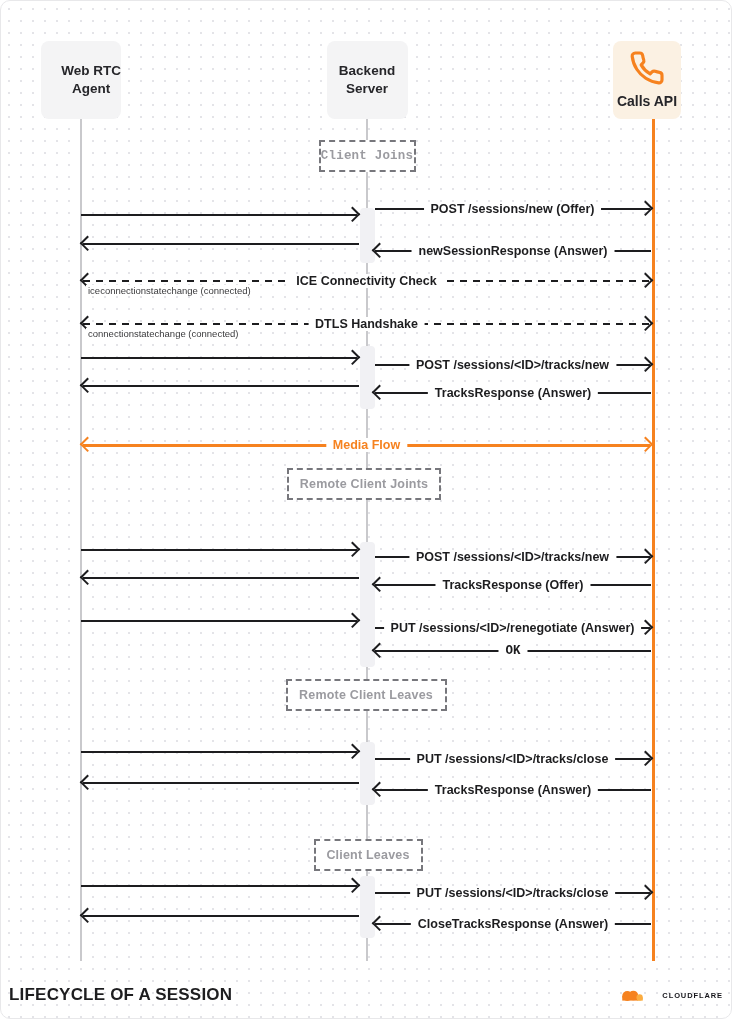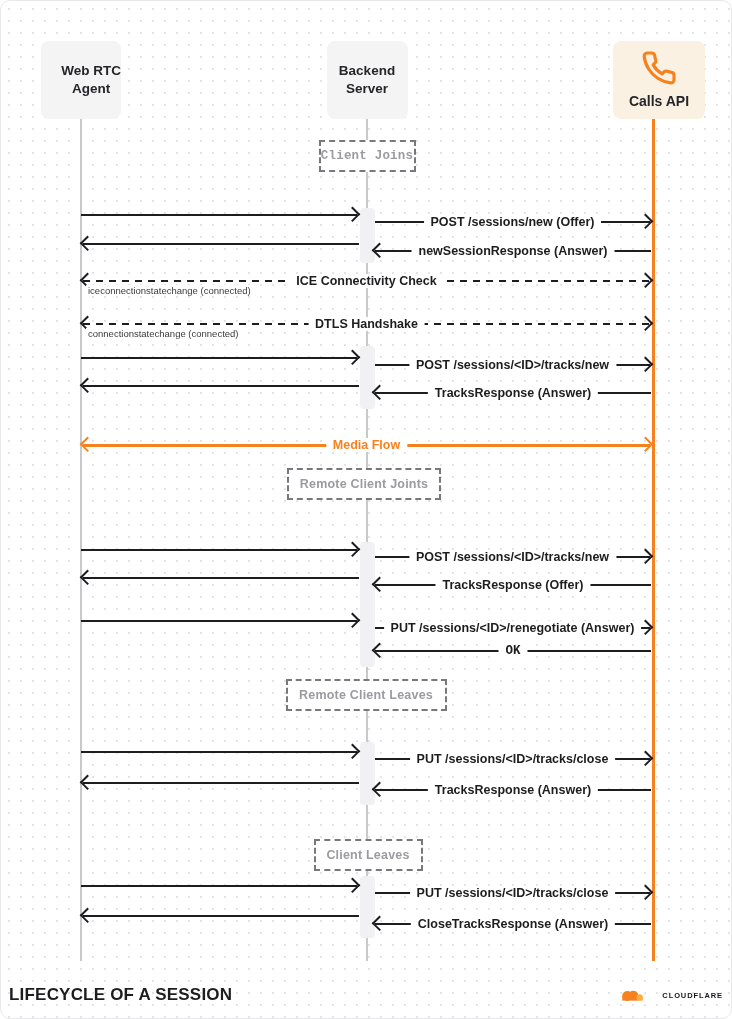--- a/index.html
+++ b/index.html
@@ -46,21 +46,21 @@
       <div class="lifeline" style="left: 365px; top: 118px; height: 842px;"></div>
       <div class="lifeline orange" style="left: 650.5px; top: 118px; height: 842px;"></div>
       <div class="activation" style="left: 358.5px; top: 207px; height: 55px;"></div>
       <div class="activation" style="left: 358.5px; top: 345px; height: 63px;"></div>
       <div class="activation" style="left: 358.5px; top: 541px; height: 125px;"></div>
       <div class="activation" style="left: 358.5px; top: 741px; height: 63px;"></div>
       <div class="activation" style="left: 358.5px; top: 875px; height: 62px;"></div>
       <div class="msg solid" style="left: 80px; width: 276px; top: 213px;">
         <div class="chev r"></div>
       </div>
-      <div class="msg solid" style="left: 374px; width: 275px; top: 220px;">
+      <div class="msg solid" style="left: 374px; width: 275px; top: 207px;">
         <div class="chev r"></div>
         <span class="msg-label">POST /sessions/new (Offer)</span>
       </div>
       <div class="msg solid" style="left: 82px; width: 276px; top: 242px;">
         <div class="chev l"></div>
       </div>
       <div class="msg solid" style="left: 374px; width: 276px; top: 249px;">
         <div class="chev l"></div>
         <span class="msg-label">newSessionResponse (Answer)</span>
       </div>
@@ -161,21 +161,21 @@
         <span class="">Client Leaves</span>
       </div>
       <div class="actor" style="left: 40px; width: 80px; justify-content: flex-end;">
         <span class="actor-label">Web RTC
 Agent</span>
       </div>
       <div class="actor" style="left: 325.5px; width: 81px;">
         <span class="actor-label">Backend
 Server</span>
       </div>
-      <div class="actor api" style="left: 612px; width: 92px;">
+      <div class="actor api" style="left: 612px; width: 68px;">
         <span class="icon-holder">
           <svg width="36" height="36" viewBox="0 0 24 24" fill="none" stroke="#F6821F" stroke-width="2.1" stroke-linecap="round" stroke-linejoin="round">
             <path d="M22 16.92v3a2 2 0 0 1-2.18 2 19.79 19.79 0 0 1-8.63-3.07 19.5 19.5 0 0 1-6-6 19.79 19.79 0 0 1-3.07-8.67A2 2 0 0 1 4.11 2h3a2 2 0 0 1 2 1.72c.12.96.36 1.9.7 2.81a2 2 0 0 1-.45 2.11L8.09 9.91a16 16 0 0 0 6 6l1.27-1.27a2 2 0 0 1 2.11-.45c.91.34 1.85.58 2.81.7A2 2 0 0 1 22 16.92z"></path>
           </svg>
         </span>
         <span class="actor-label">Calls API</span>
       </div>
     </div>
   <div class="footer">
     <div class="footer-title">LIFECYCLE OF A SESSION</div>

